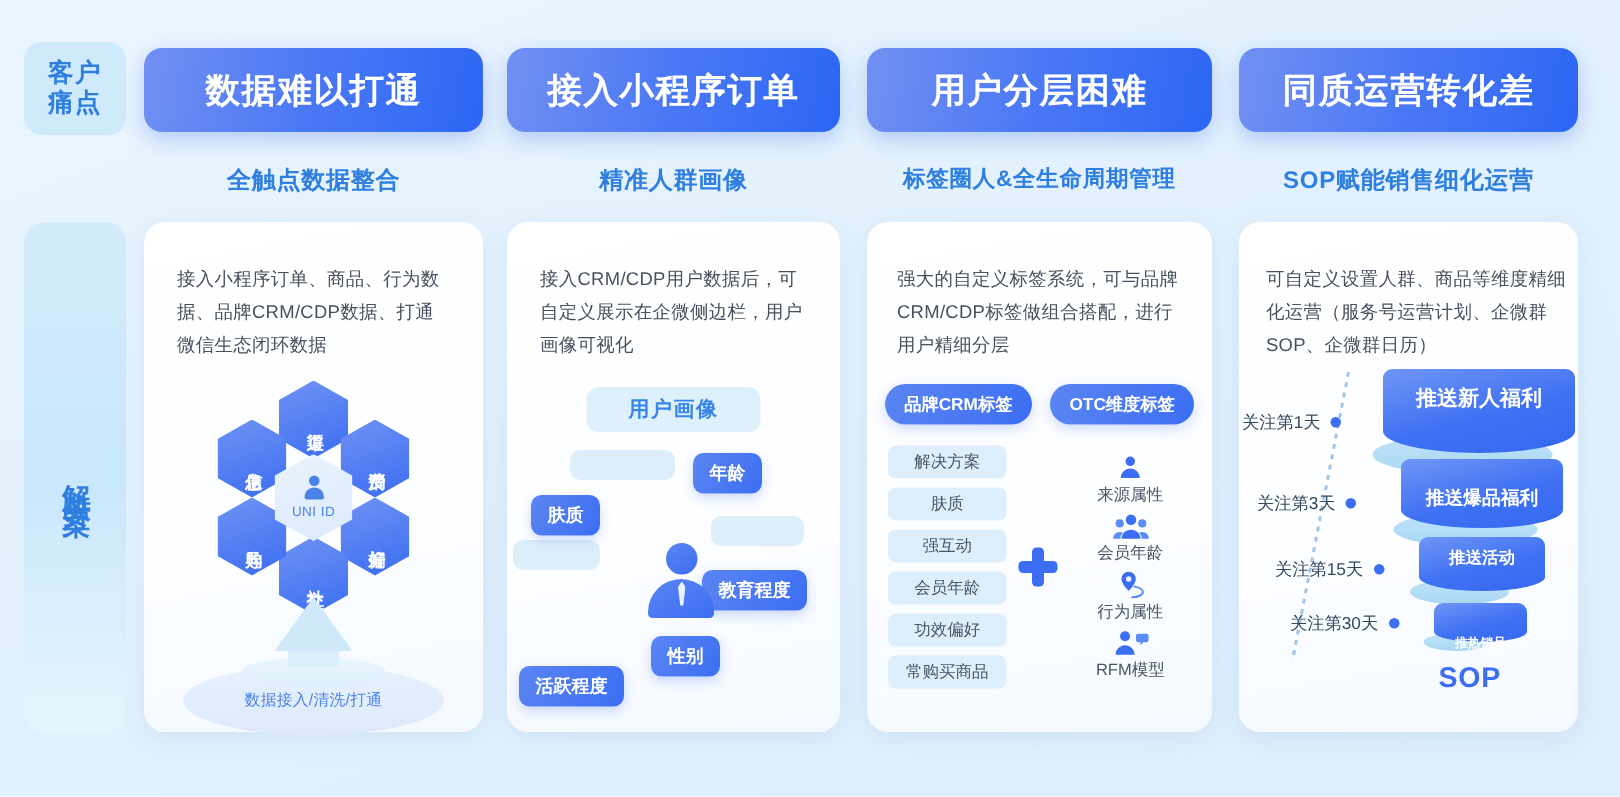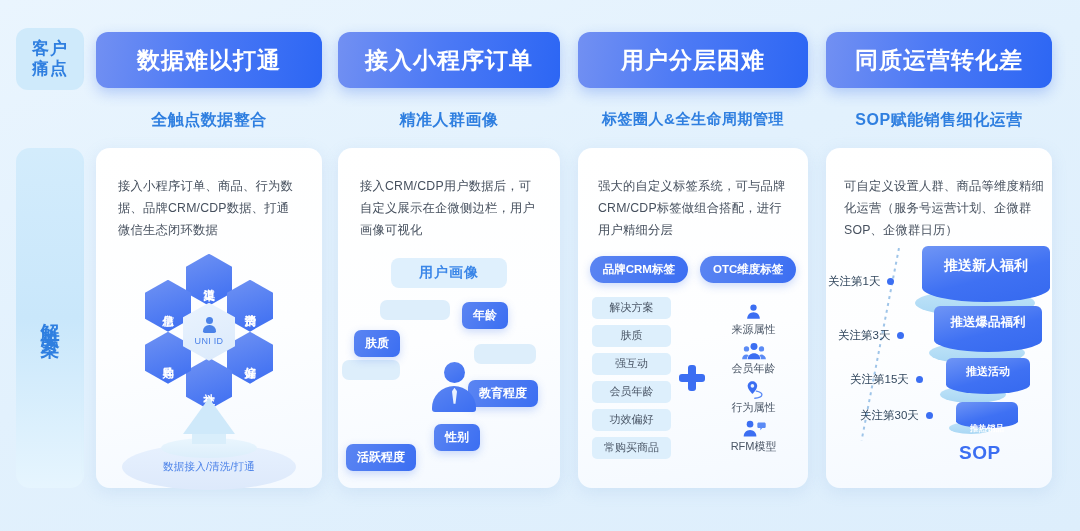--- a/index.html
+++ b/index.html
@@ -363,21 +363,21 @@
     <div class="card">
       <div class="desc">可自定义设置人群、商品等维度精细化运营（服务号运营计划、企微群SOP、企微群日历）</div>
 
       <div class="funnel">
         <div class="dotline"></div>
 
         <div class="flip" style="top:46px;  width:120px; height:26px; margin-left:36px;"></div>
         <div class="fcup fstage" style="left:96px; top:2px; width:128px; height:56px; font-size:14px; padding-top:11px;">推送新人福利</div>
 
         <div class="flip" style="top:98px; width:96px; height:22px; margin-left:38px;"></div>
-        <div class="fcup fstage" style="left:108px; top:62px; width:108px; height:46px; font-size:12.5px; padding-top:8px;">推送爆品福利</div>
+        <div class="fcup fstage" style="left:108px; top:62px; width:108px; height:46px; font-size:12.5px; padding-top:18px;">推送爆品福利</div>
 
         <div class="flip" style="top:142px; width:66px; height:17px; margin-left:34px;"></div>
         <div class="fcup fstage" style="left:120px; top:114px; width:84px; height:36px; font-size:11px; padding-top:6px;">推送活动</div>
 
         <div class="flip" style="top:178px; width:44px; height:12px; margin-left:32px;"></div>
         <div class="fcup fstage" style="left:130px; top:158px; width:62px; height:26px; font-size:8.5px; padding-top:21px;">推热销品</div>
 
         <div class="tstep" style="left:2px;  top:30px;">
           <div class="tlabel">关注第1天</div>
           <div class="tdot"></div>

